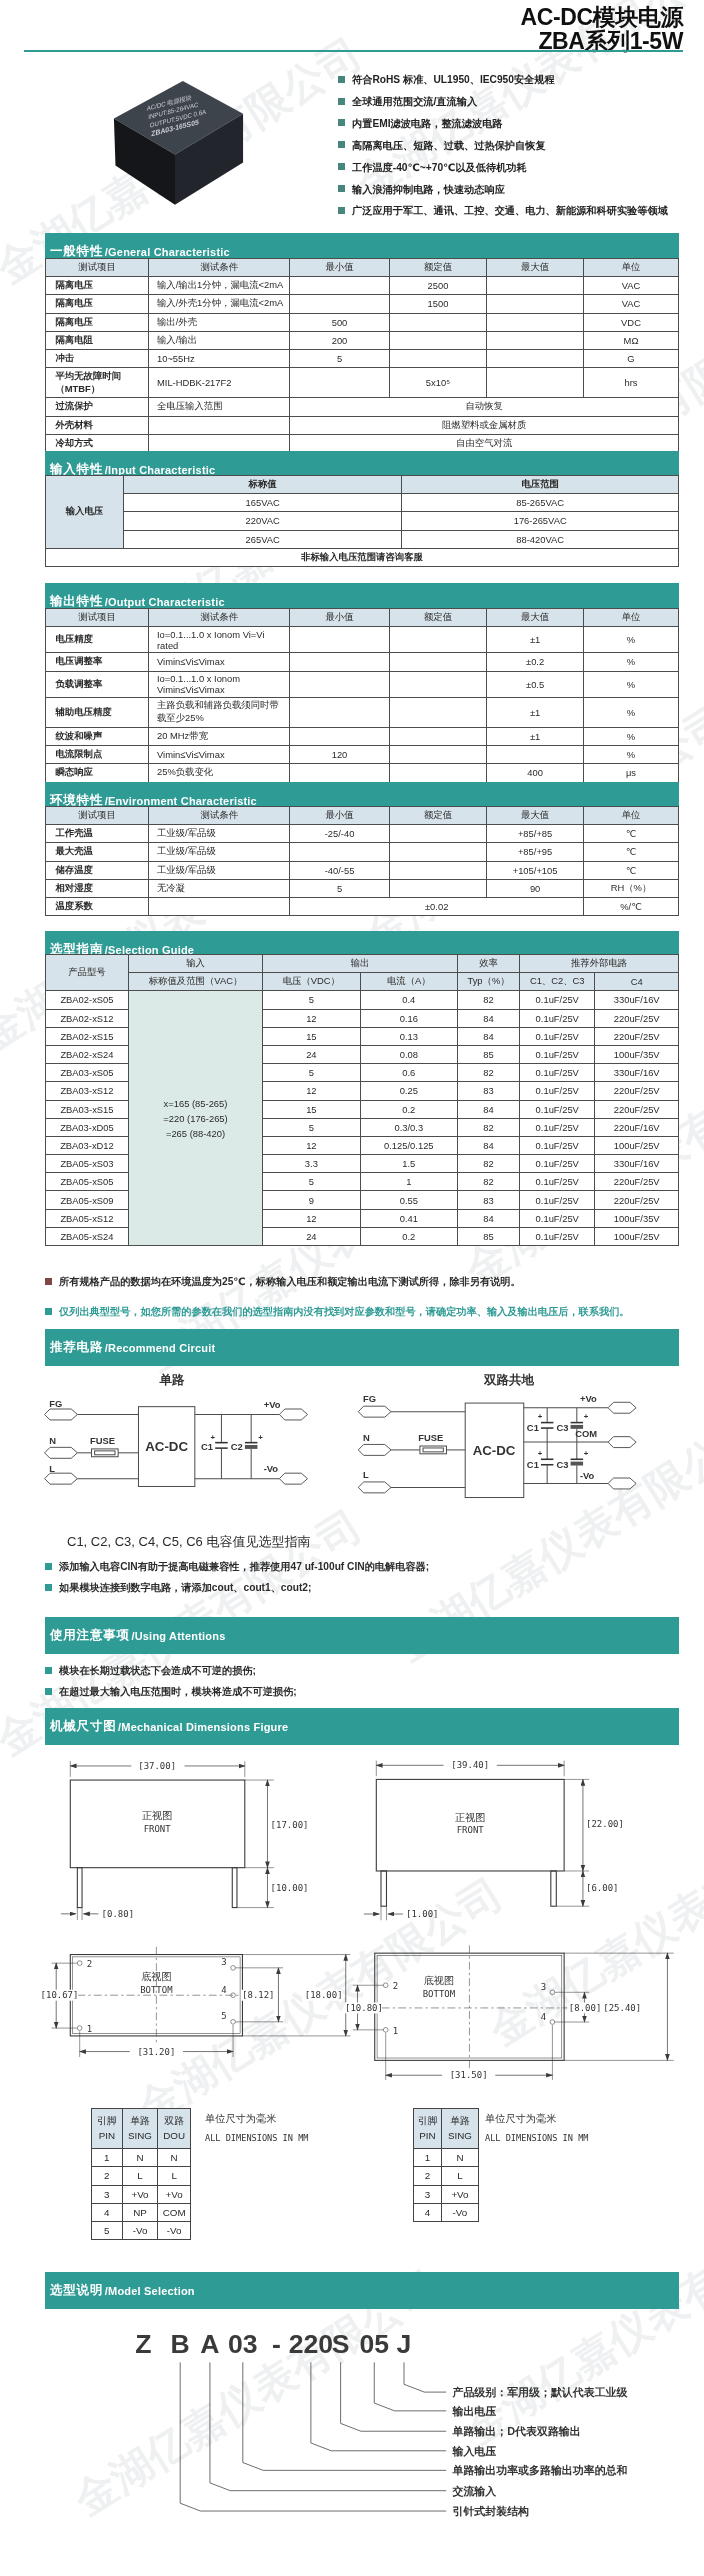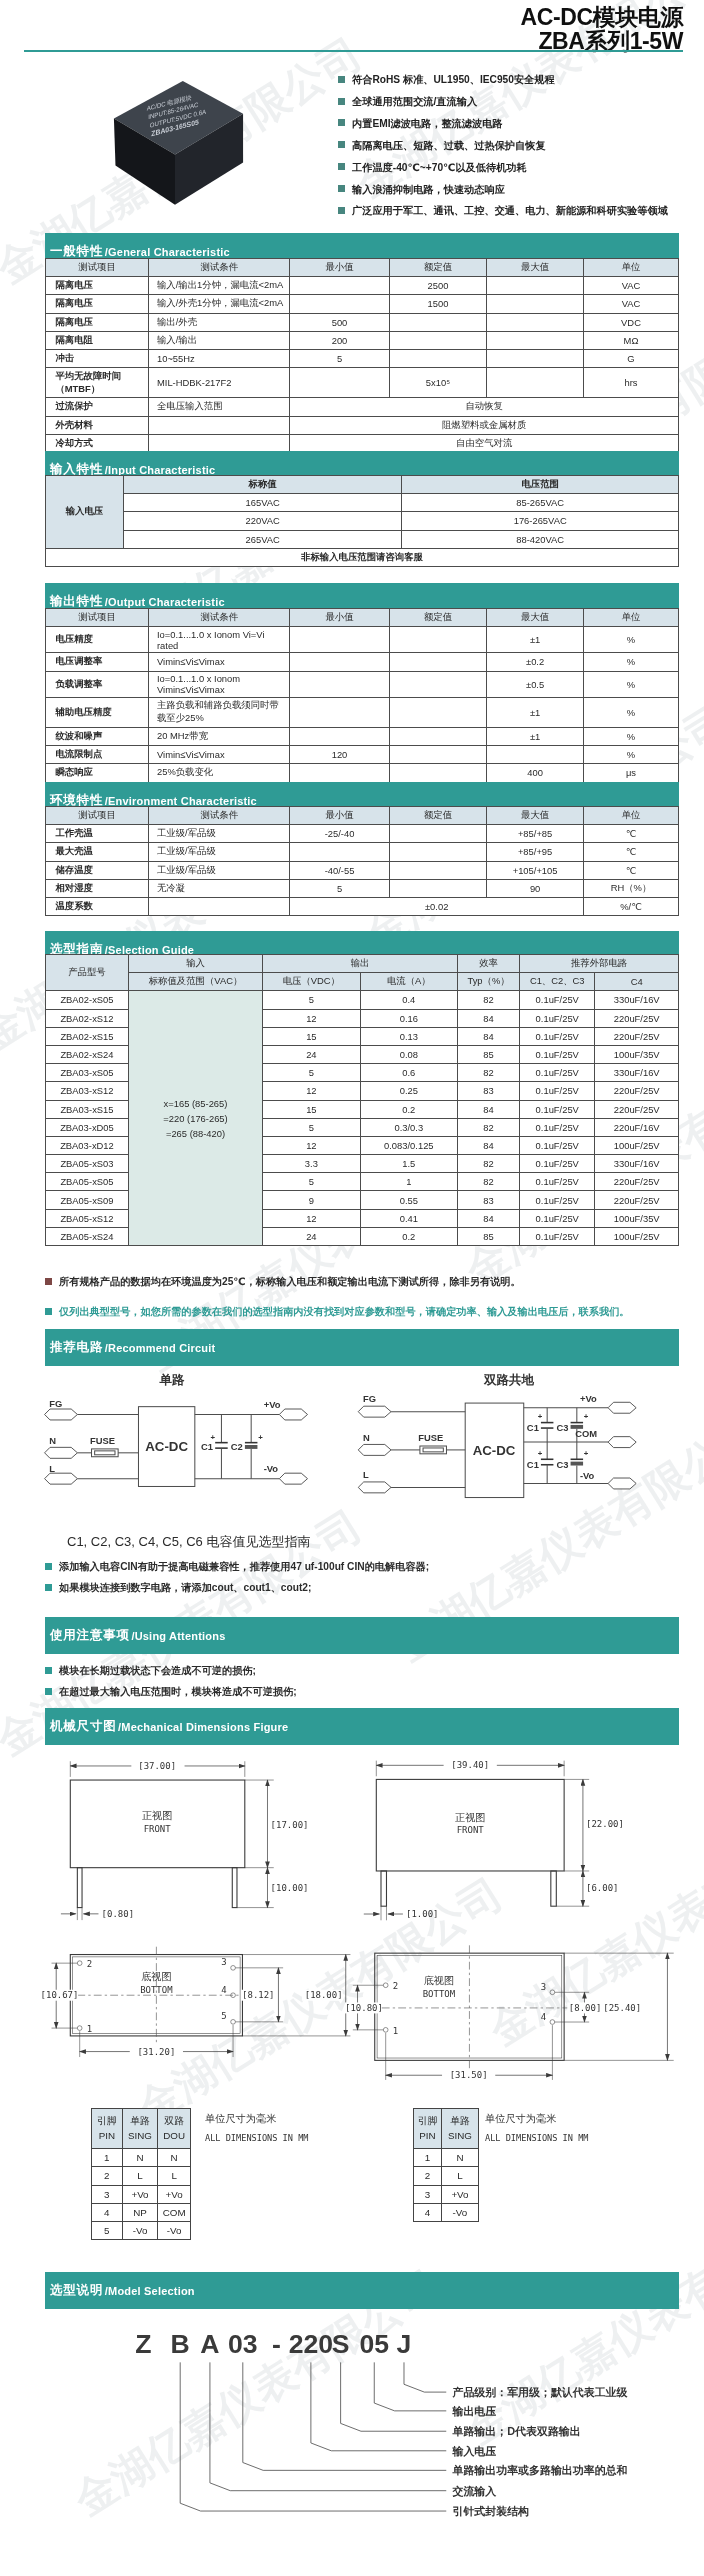--- a/index.html
+++ b/index.html
@@ -510,21 +510,21 @@
           <td>ZBA03-xD05</td>
           <td>5</td>
           <td>0.3/0.3</td>
           <td>82</td>
           <td>0.1uF/25V</td>
           <td>220uF/16V</td>
         </tr>
         <tr>
           <td>ZBA03-xD12</td>
           <td>12</td>
-          <td>0.083/0.125</td>
+          <td>0.125/0.125</td>
           <td>84</td>
           <td>0.1uF/25V</td>
           <td>100uF/25V</td>
         </tr>
         <tr>
           <td>ZBA05-xS03</td>
           <td>3.3</td>
           <td>1.5</td>
           <td>82</td>
           <td>0.1uF/25V</td>

